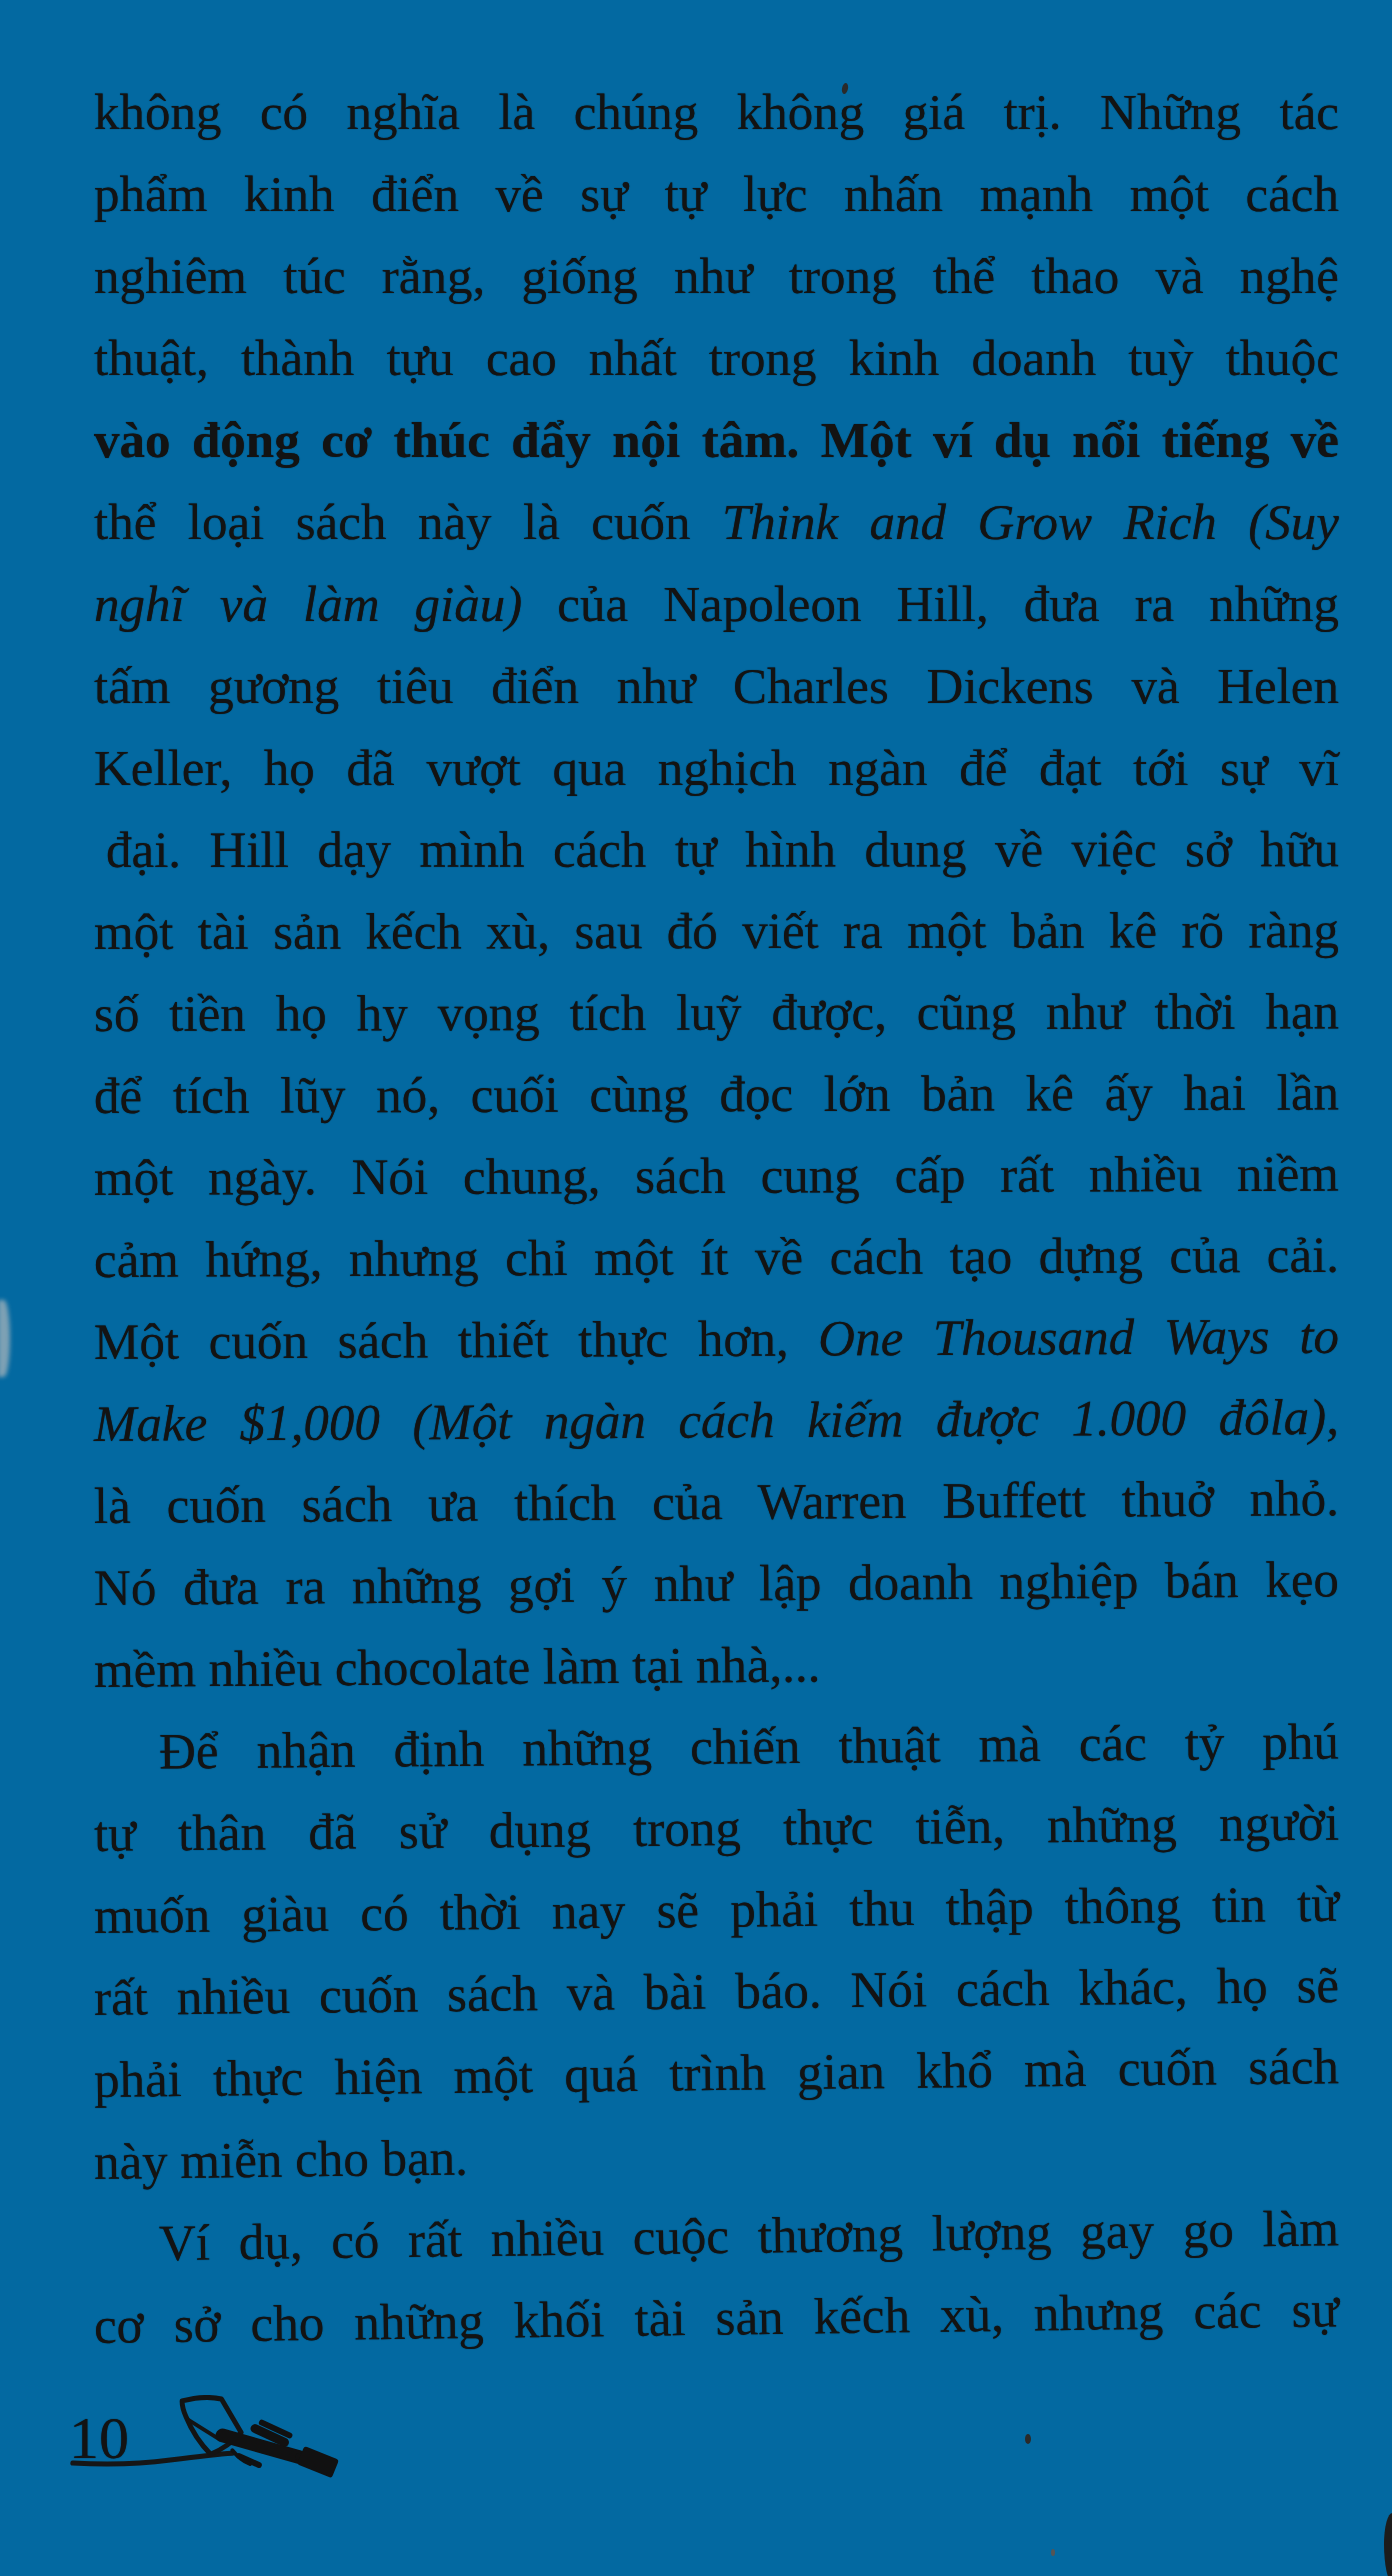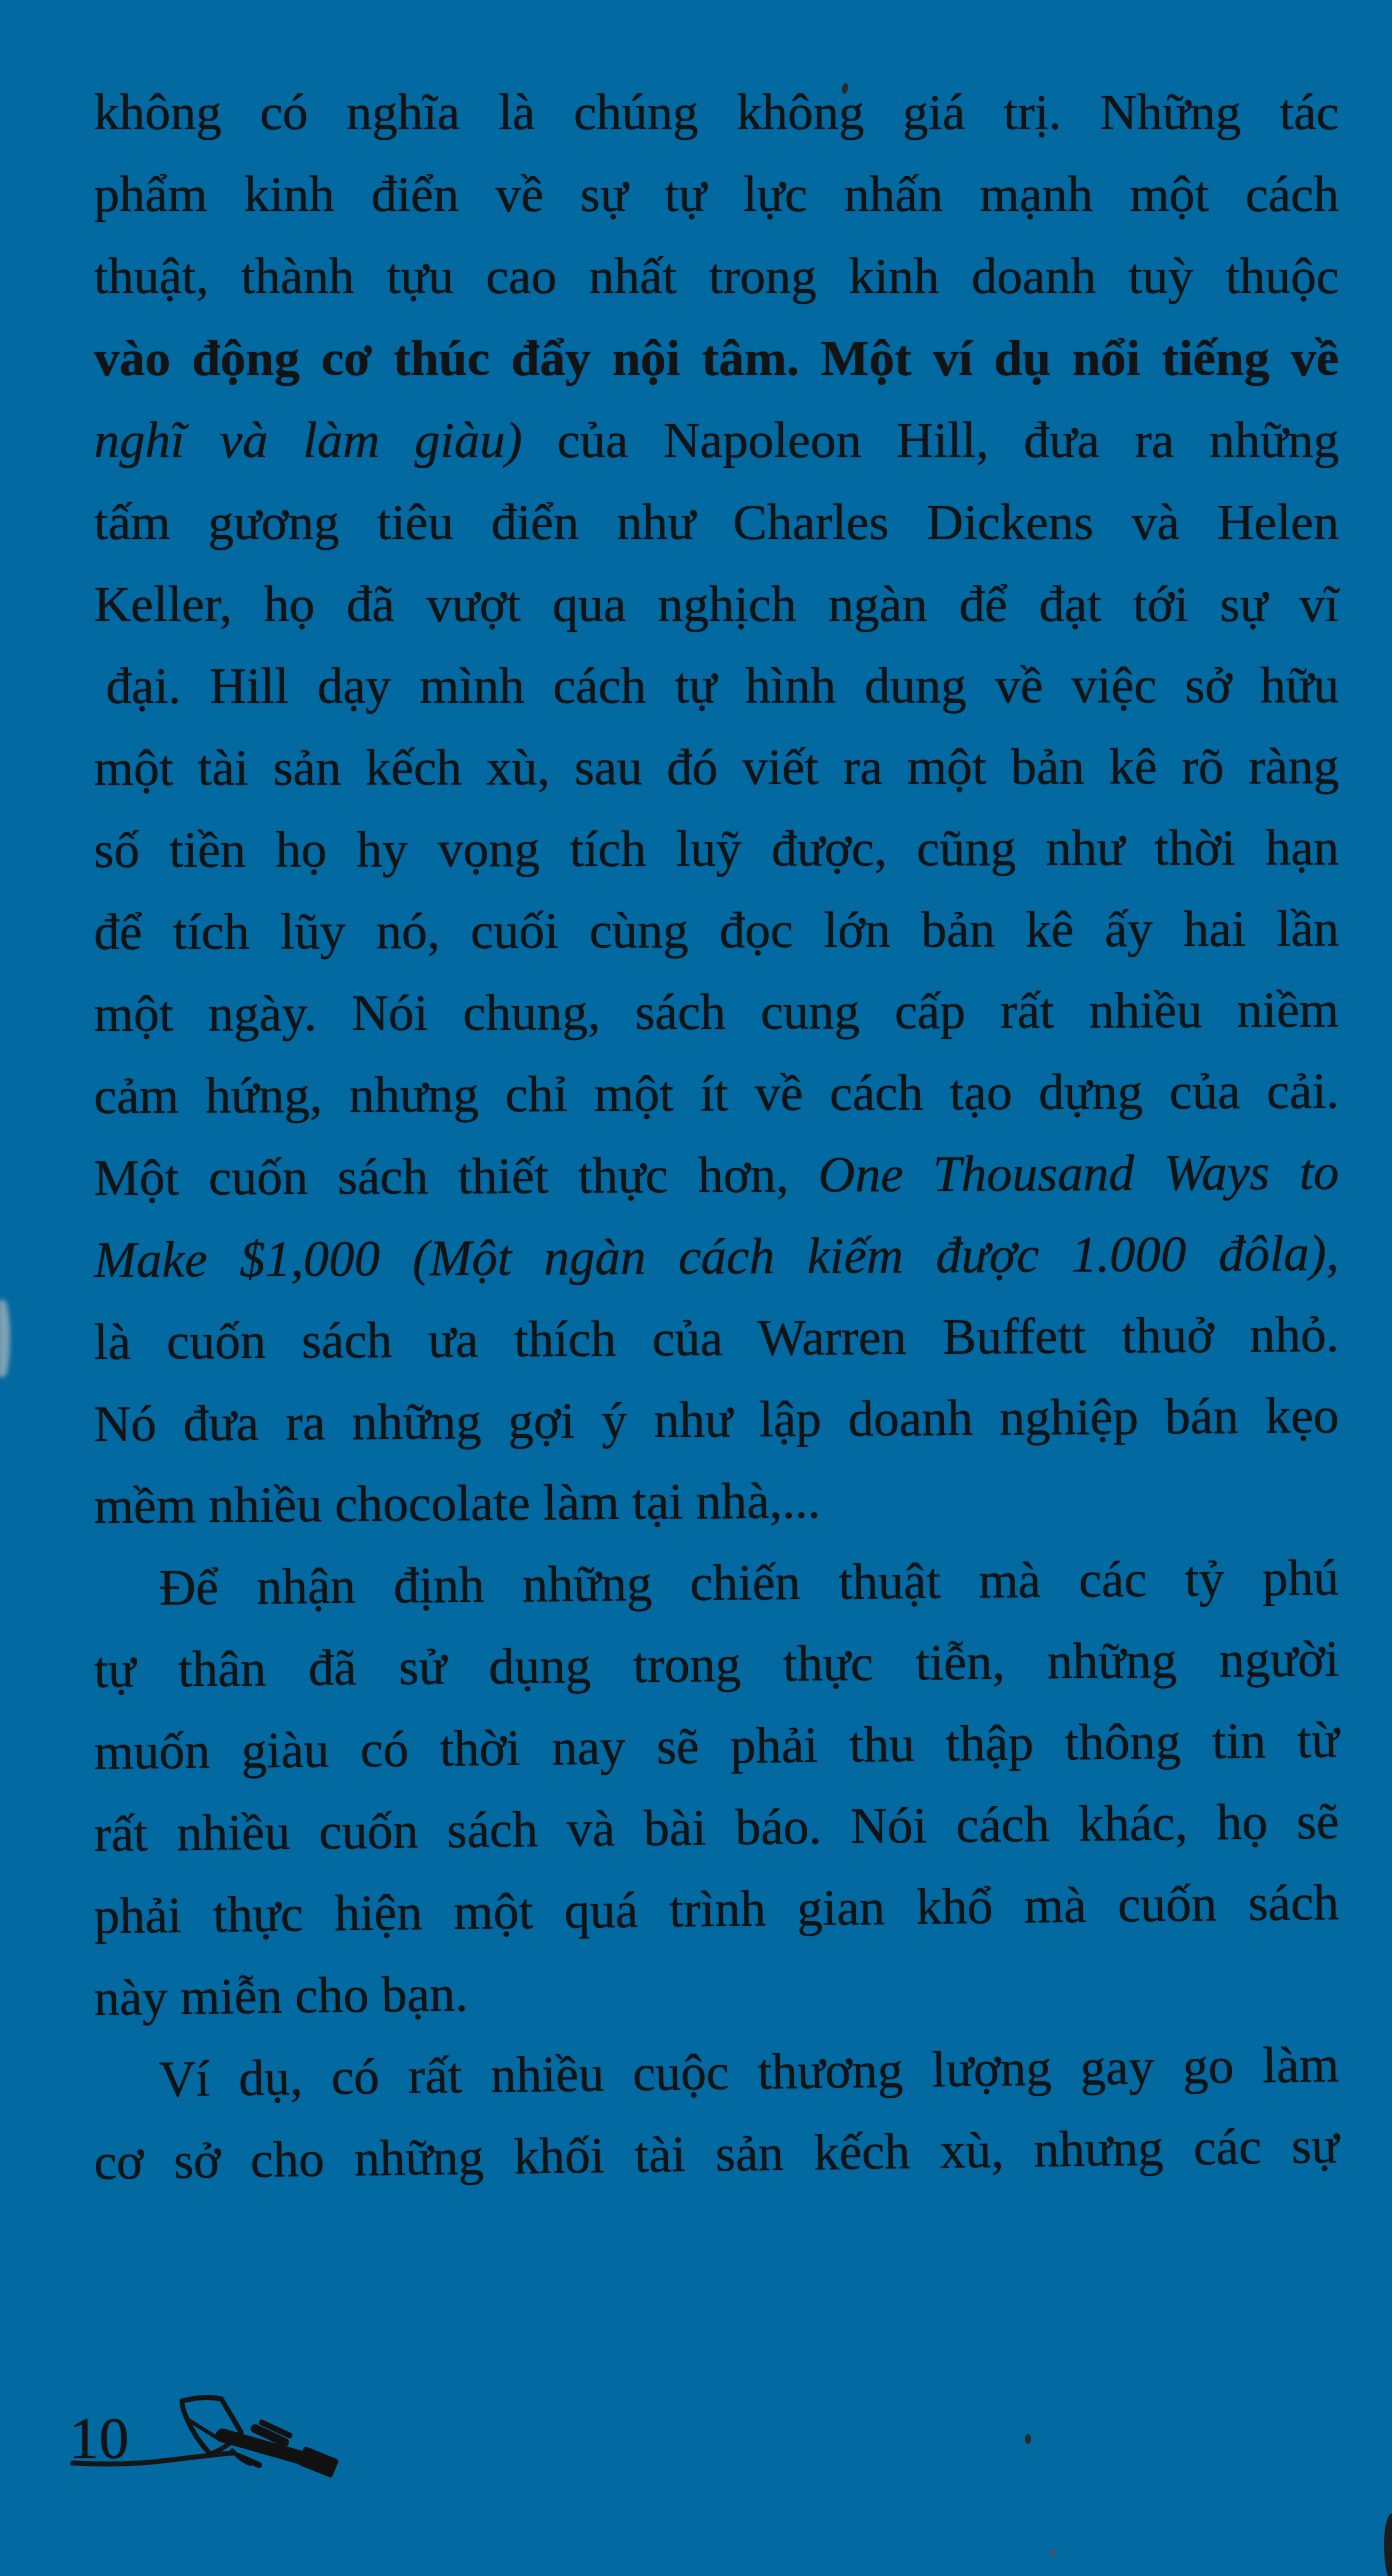--- a/index.html
+++ b/index.html
@@ -68,22 +68,24 @@
   }
 </style>
 </head>
 <body>
 
 <div class="page">
 
   <div class="text-block">
       <div class="line" style="transform: rotate(0deg);"><span>không có nghĩa là chúng không giá trị. Những tác</span></div>
       <div class="line" style="transform: rotate(0deg);"><span>phẩm kinh điển về sự tự lực nhấn mạnh một cách</span></div>
+      <div class="line" style="transform: rotate(0deg);"><span>nghiêm túc rằng, giống như trong thể thao và nghệ</span></div>
       <div class="line" style="transform: rotate(0deg);"><span>thuật, thành tựu cao nhất trong kinh doanh tuỳ thuộc</span></div>
       <div class="line" style="transform: rotate(0deg); font-weight: bold;"><span>vào động cơ thúc đẩy nội tâm. Một ví dụ nổi tiếng về</span></div>
+      <div class="line" style="transform: rotate(0deg);"><span>thể loại sách này là cuốn </span><em>Think and Grow Rich (Suy</em></div>
       <div class="line" style="transform: rotate(0deg);"><em>nghĩ và làm giàu)</em><span> của Napoleon Hill, đưa ra những</span></div>
       <div class="line" style="transform: rotate(0deg);"><span>tấm gương tiêu điển như Charles Dickens và Helen</span></div>
       <div class="line" style="transform: rotate(0deg);"><span>Keller, họ đã vượt qua nghịch ngàn để đạt tới sự vĩ</span></div>
       <div class="line" style="transform: rotate(-0.04deg); margin-left: 12px;"><span>đại. Hill dạy mình cách tự hình dung về việc sở hữu</span></div>
       <div class="line" style="transform: rotate(-0.08deg);"><span>một tài sản kếch xù, sau đó viết ra một bản kê rõ ràng</span></div>
       <div class="line" style="transform: rotate(-0.12deg);"><span>số tiền họ hy vọng tích luỹ được, cũng như thời hạn</span></div>
       <div class="line" style="transform: rotate(-0.16deg);"><span>để tích lũy nó, cuối cùng đọc lớn bản kê ấy hai lần</span></div>
       <div class="line" style="transform: rotate(-0.2deg);"><span>một ngày. Nói chung, sách cung cấp rất nhiều niềm</span></div>
       <div class="line" style="transform: rotate(-0.24deg);"><span>cảm hứng, nhưng chỉ một ít về cách tạo dựng của cải.</span></div>
       <div class="line" style="transform: rotate(-0.28deg);"><span>Một cuốn sách thiết thực hơn, </span><em>One Thousand Ways to</em></div>

